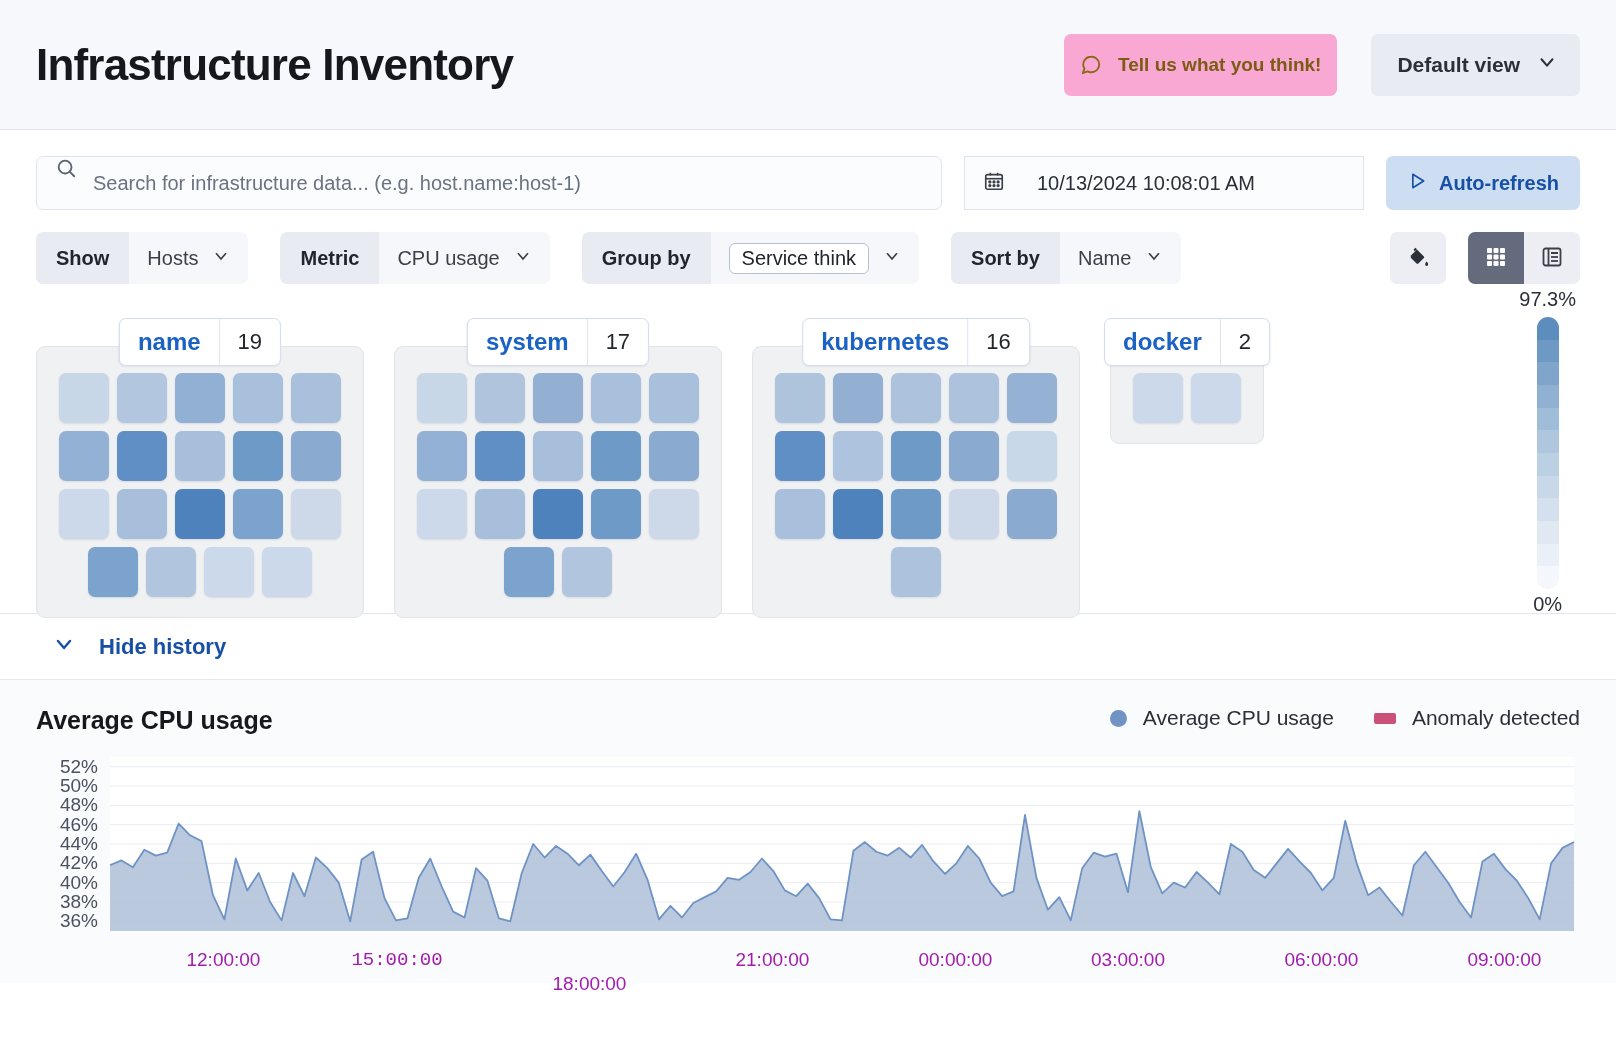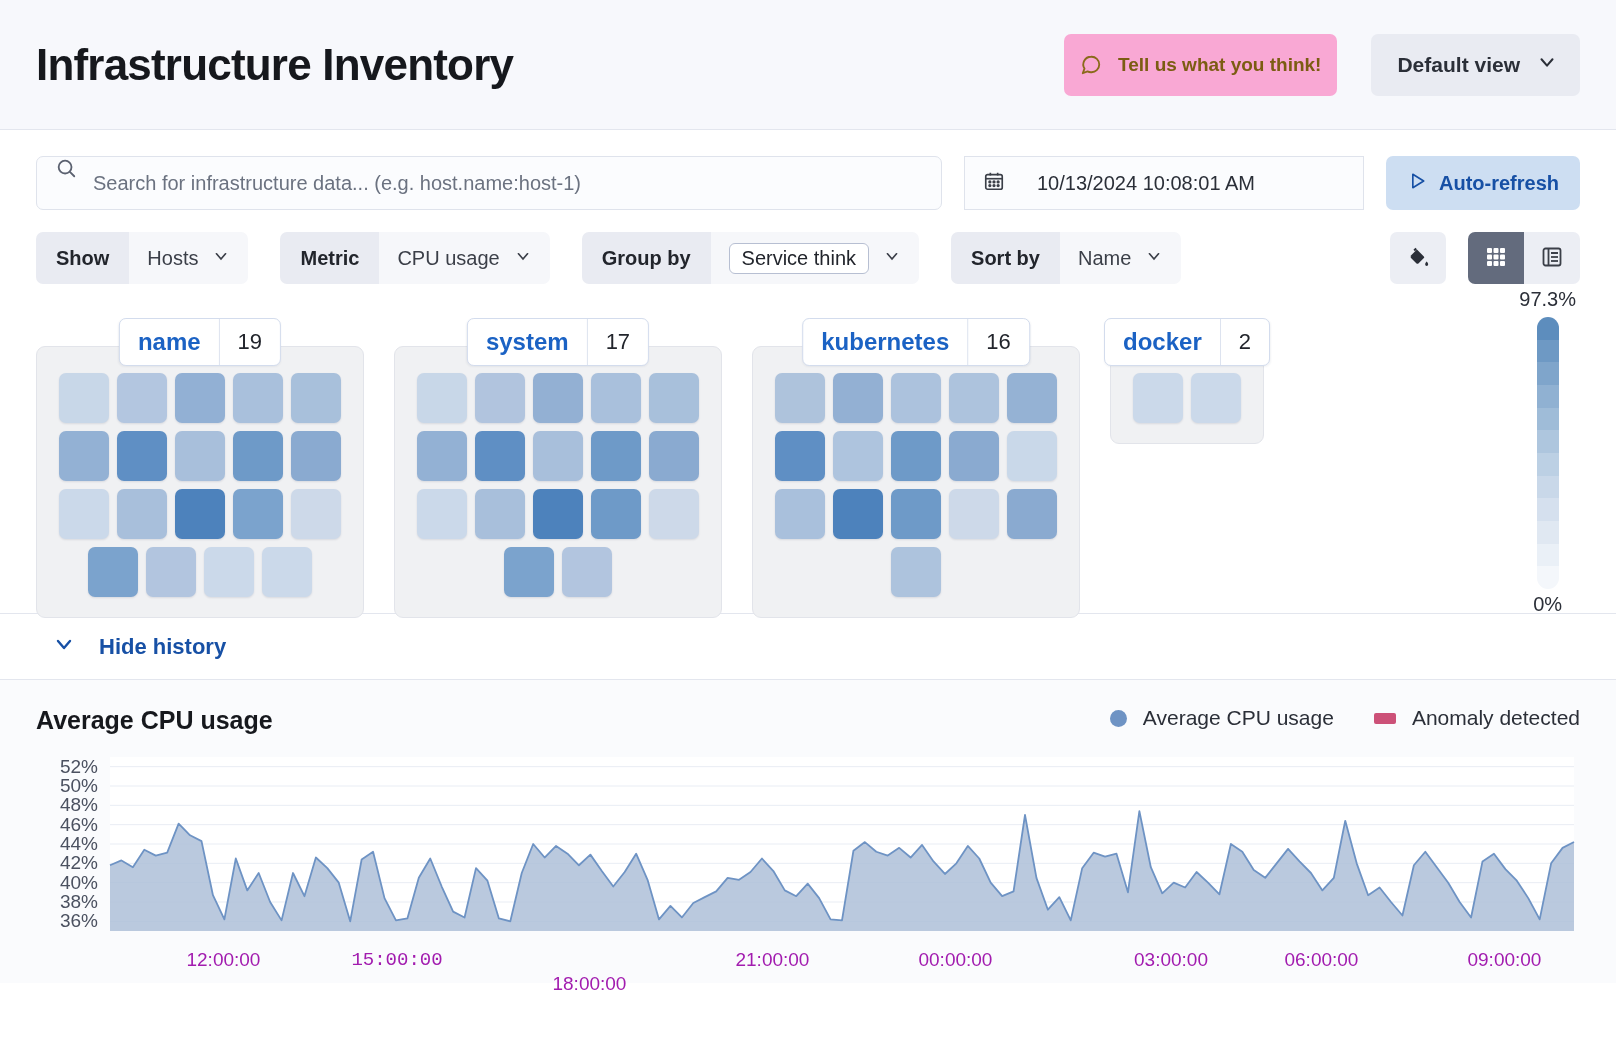--- a/index.html
+++ b/index.html
@@ -514,18 +514,18 @@
         <text x="62" y="174.33333333333334" text-anchor="end" font-size="19" fill="#4b5160" font-family="&quot;Liberation Sans&quot;, sans-serif">36%</text>
         <path d="M74.00 112.27 L85.44 107.43 L96.88 114.20 L108.31 96.80 L119.75 102.60 L131.19 99.70 L142.63 70.70 L154.06 82.30 L165.50 88.10 L176.94 142.23 L188.38 166.40 L199.81 105.50 L211.25 137.40 L222.69 120.00 L234.13 149.00 L245.56 167.37 L257.00 120.00 L268.44 143.20 L279.88 104.53 L291.31 115.17 L302.75 129.67 L314.19 168.33 L325.63 106.47 L337.06 98.73 L348.50 145.13 L359.94 167.37 L371.38 165.43 L382.81 124.83 L394.25 105.50 L405.69 133.53 L417.13 158.67 L428.56 164.47 L440.00 115.17 L451.44 127.73 L462.88 165.43 L474.31 168.33 L485.75 120.00 L497.19 91.00 L508.63 104.53 L520.06 92.93 L531.50 100.67 L542.94 112.27 L554.38 101.63 L565.81 118.07 L577.25 133.53 L588.69 119.03 L600.13 100.67 L611.56 126.77 L623.00 166.40 L634.44 152.87 L645.88 164.47 L657.31 149.97 L668.75 144.17 L680.19 138.37 L691.63 124.83 L703.06 126.77 L714.50 119.03 L725.94 105.50 L737.38 118.07 L748.81 137.40 L760.25 143.20 L771.69 130.63 L783.13 145.13 L794.56 166.40 L806.00 167.37 L817.44 97.77 L828.88 89.07 L840.31 98.73 L851.75 102.60 L863.19 94.87 L874.63 104.53 L886.06 91.97 L897.50 108.40 L908.94 120.97 L920.38 110.33 L931.81 92.93 L943.25 105.50 L954.69 129.67 L966.13 143.20 L977.56 138.37 L989.00 62.00 L1000.44 124.83 L1011.88 156.73 L1023.31 144.17 L1034.75 167.37 L1046.19 115.17 L1057.63 99.70 L1069.06 103.57 L1080.50 100.67 L1091.94 139.33 L1103.38 58.13 L1114.81 114.20 L1126.25 140.30 L1137.69 129.67 L1149.13 134.50 L1160.56 119.03 L1172.00 129.67 L1183.44 141.27 L1194.88 91.00 L1206.31 98.73 L1217.75 117.10 L1229.19 124.83 L1240.63 110.33 L1252.06 95.83 L1263.50 108.40 L1274.94 120.00 L1286.38 137.40 L1297.81 124.83 L1309.25 67.80 L1320.69 110.33 L1332.13 142.23 L1343.56 134.50 L1355.00 149.00 L1366.44 162.53 L1377.88 112.27 L1389.31 98.73 L1400.75 114.20 L1412.19 129.67 L1423.63 149.00 L1435.06 164.47 L1446.50 108.40 L1457.94 100.67 L1469.38 116.13 L1480.81 127.73 L1492.25 145.13 L1503.69 166.40 L1515.13 110.33 L1526.56 94.87 L1538.00 89.07 L1538.00 178 L74 178 Z" fill="#aebfd8" fill-opacity="0.85"></path>
         <path d="M74.00 112.27 L85.44 107.43 L96.88 114.20 L108.31 96.80 L119.75 102.60 L131.19 99.70 L142.63 70.70 L154.06 82.30 L165.50 88.10 L176.94 142.23 L188.38 166.40 L199.81 105.50 L211.25 137.40 L222.69 120.00 L234.13 149.00 L245.56 167.37 L257.00 120.00 L268.44 143.20 L279.88 104.53 L291.31 115.17 L302.75 129.67 L314.19 168.33 L325.63 106.47 L337.06 98.73 L348.50 145.13 L359.94 167.37 L371.38 165.43 L382.81 124.83 L394.25 105.50 L405.69 133.53 L417.13 158.67 L428.56 164.47 L440.00 115.17 L451.44 127.73 L462.88 165.43 L474.31 168.33 L485.75 120.00 L497.19 91.00 L508.63 104.53 L520.06 92.93 L531.50 100.67 L542.94 112.27 L554.38 101.63 L565.81 118.07 L577.25 133.53 L588.69 119.03 L600.13 100.67 L611.56 126.77 L623.00 166.40 L634.44 152.87 L645.88 164.47 L657.31 149.97 L668.75 144.17 L680.19 138.37 L691.63 124.83 L703.06 126.77 L714.50 119.03 L725.94 105.50 L737.38 118.07 L748.81 137.40 L760.25 143.20 L771.69 130.63 L783.13 145.13 L794.56 166.40 L806.00 167.37 L817.44 97.77 L828.88 89.07 L840.31 98.73 L851.75 102.60 L863.19 94.87 L874.63 104.53 L886.06 91.97 L897.50 108.40 L908.94 120.97 L920.38 110.33 L931.81 92.93 L943.25 105.50 L954.69 129.67 L966.13 143.20 L977.56 138.37 L989.00 62.00 L1000.44 124.83 L1011.88 156.73 L1023.31 144.17 L1034.75 167.37 L1046.19 115.17 L1057.63 99.70 L1069.06 103.57 L1080.50 100.67 L1091.94 139.33 L1103.38 58.13 L1114.81 114.20 L1126.25 140.30 L1137.69 129.67 L1149.13 134.50 L1160.56 119.03 L1172.00 129.67 L1183.44 141.27 L1194.88 91.00 L1206.31 98.73 L1217.75 117.10 L1229.19 124.83 L1240.63 110.33 L1252.06 95.83 L1263.50 108.40 L1274.94 120.00 L1286.38 137.40 L1297.81 124.83 L1309.25 67.80 L1320.69 110.33 L1332.13 142.23 L1343.56 134.50 L1355.00 149.00 L1366.44 162.53 L1377.88 112.27 L1389.31 98.73 L1400.75 114.20 L1412.19 129.67 L1423.63 149.00 L1435.06 164.47 L1446.50 108.40 L1457.94 100.67 L1469.38 116.13 L1480.81 127.73 L1492.25 145.13 L1503.69 166.40 L1515.13 110.33 L1526.56 94.87 L1538.00 89.07 " fill="none" stroke="#6e93c4" stroke-width="1.8" stroke-linejoin="round"></path>
       </svg>
     <div class="xaxis" id="xaxis">
         <span style="left: 113.46px;">12:00:00</span>
         <span style="left: 287px; font-family: Liberation Mono, monospace;">15:00:00</span>
         <span style="left: 479.46px; margin-top: 24px;">18:00:00</span>
         <span style="left: 662.46px;">21:00:00</span>
         <span style="left: 845.46px;">00:00:00</span>
-        <span style="left: 1061px;">03:00:00</span>
+        <span style="left: 1018px;">03:00:00</span>
         <span style="left: 1211.46px;">06:00:00</span>
         <span style="left: 1394.46px;">09:00:00</span>
       </div>
   </div>
 </div>
 
 </body></html>

